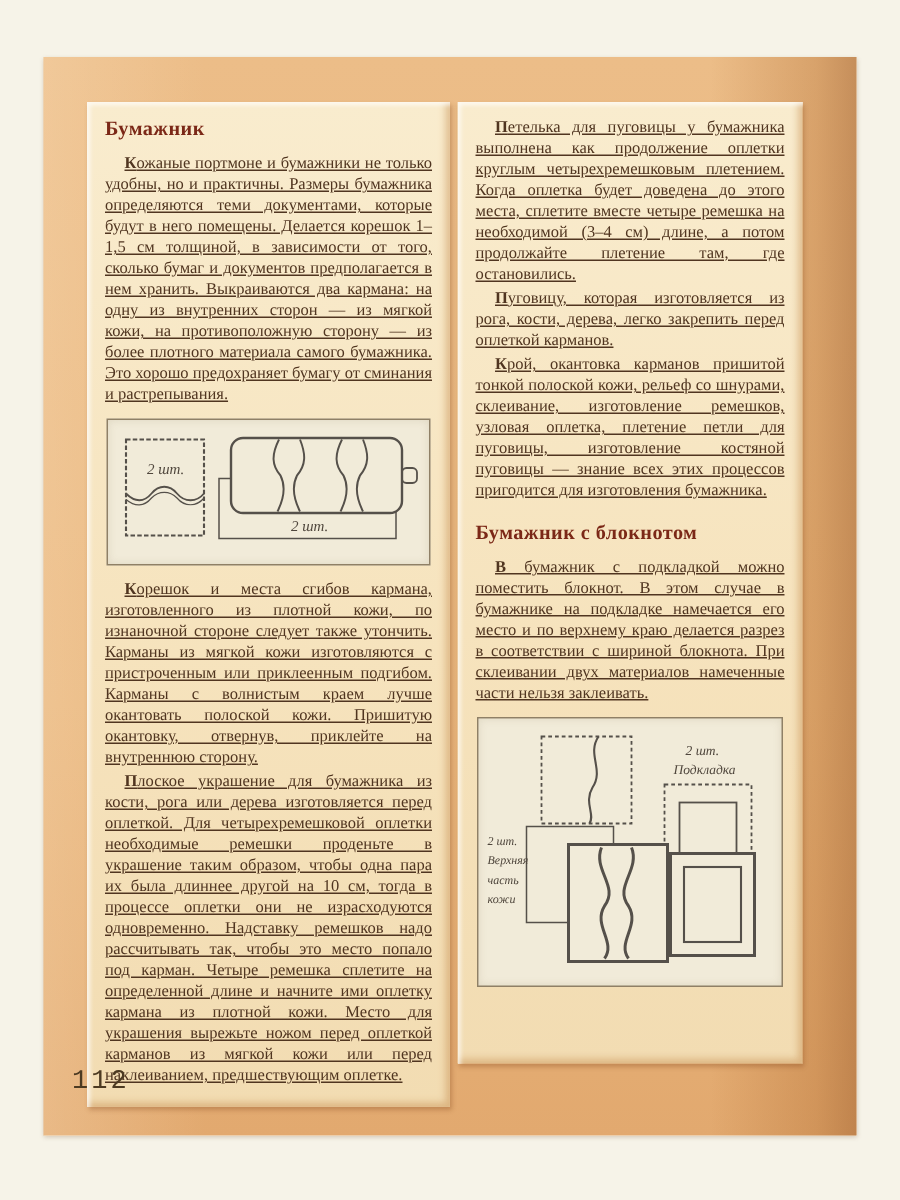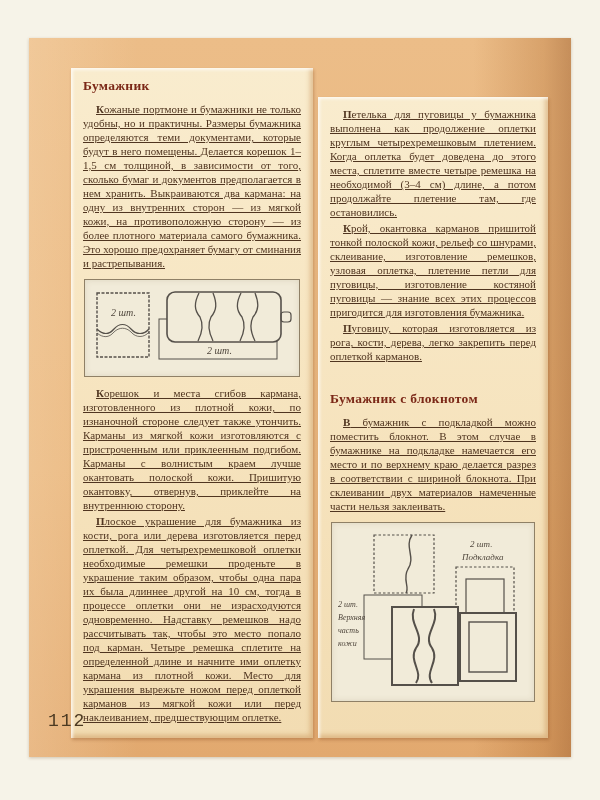--- a/index.html
+++ b/index.html
@@ -15,40 +15,40 @@
       linear-gradient(90deg, rgba(255,235,205,0.25) 0%, rgba(0,0,0,0) 20%, rgba(0,0,0,0) 82%, rgba(170,100,40,0.30) 95%, rgba(150,85,35,0.45) 100%),
       linear-gradient(180deg, #ecbd88 0%, #e9b67d 60%, #e2a96f 100%);
     box-shadow: 0 1px 3px rgba(100,60,20,0.25);
   }
   .chapter-header {
     position:absolute; top:7px; left:0; width:100%;
     text-align:center; font-weight:bold; font-size:10px;
     letter-spacing:7px; color:#6e2315;
   }
   .columns {
-    position:absolute; top:30px; left:42px; width:386px;
-    display:flex; gap:5px; align-items:flex-end;
+    position:absolute; top:30px; left:29px; width:386px;
+    display:flex; gap:5px; align-items:flex-start;
   }
   .panel {
     flex:1;
     background:linear-gradient(180deg,#f9ecce 0%, #f6e3bd 55%, #f2dcb2 100%);
     box-shadow:
       inset 2px 2px 3px rgba(255,255,255,0.75),
       inset -3px -3px 5px rgba(195,135,70,0.45),
       1px 2px 3px rgba(120,60,20,0.30);
     padding:10px 12px 12px 12px;
     color:#4e331d;
   }
   .panel.left  { min-height:645px; }
   .panel.right { min-height:641px; }
   h2.sec {
     font-size:13.5px; font-weight:bold; color:#7b2817;
     margin:0 0 8px 0; letter-spacing:0.3px;
   }
-  h2.sec.second { margin-top:28px; }
+  h2.sec.second { margin-top:13px; }
   .panel p {
     font-size:11px; line-height:14px; text-align:justify;
     text-indent:13px; margin-bottom:2px;
     color:#503520;
     text-decoration:underline;
   }
   .panel p::first-letter { font-weight:bold; }
   .figure-box {
     border:1px solid #8f8066;
     background:#f1ebd9;
@@ -98,22 +98,22 @@
           <text class="fig-label" x="118" y="68" font-size="10" fill="#4f463c">2 шт.</text>
         </svg>
       </div>
 
       <p>Корешок и места сгибов кармана, изготовленного из плотной кожи, по изнаночной стороне следует также утончить. Карманы из мягкой кожи изготовляются с пристроченным или приклеенным подгибом. Карманы с волнистым краем лучше окантовать полоской кожи. Пришитую окантовку, отвернув, приклейте на внутреннюю сторону.</p>
       <p>Плоское украшение для бумажника из кости, рога или дерева изготовляется перед оплеткой. Для четырехремешковой оплетки необходимые ремешки проденьте в украшение таким образом, чтобы одна пара их была длиннее другой на 10 см, тогда в процессе оплетки они не израсходуются одновременно. Надставку ремешков надо рассчитывать так, чтобы это место попало под карман. Четыре ремешка сплетите на определенной длине и начните ими оплетку кармана из плотной кожи. Место для украшения вырежьте ножом перед оплеткой карманов из мягкой кожи или перед наклеиванием, предшествующим оплетке.</p>
     </div>
 
     <div class="panel right">
       <p>Петелька для пуговицы у бумажника выполнена как продолжение оплетки круглым четырехремешковым плетением. Когда оплетка будет доведена до этого места, сплетите вместе четыре ремешка на необходимой (3–4 см) длине, а потом продолжайте плетение там, где остановились.</p>
+      <p>Пуговицу, которая изготовляется из рога, кости, дерева, легко закрепить перед оплеткой карманов.</p>
       <p>Крой, окантовка карманов пришитой тонкой полоской кожи, рельеф со шнурами, склеивание, изготовление ремешков, узловая оплетка, плетение петли для пуговицы, изготовление костяной пуговицы — знание всех этих процессов пригодится для изготовления бумажника.</p>
-      <p>Пуговицу, которая изготовляется из рога, кости, дерева, легко закрепить перед оплеткой карманов.</p>
 
       <h2 class="sec second">Бумажник с блокнотом</h2>
       <p>В бумажник с подкладкой можно поместить блокнот. В этом случае в бумажнике на подкладке намечается его место и по верхнему краю делается разрез в соответствии с шириной блокнота. При склеивании двух материалов намеченные части нельзя заклеивать.</p>
 
       <div class="figure-box">
         <svg width="194" height="166" viewBox="0 0 194 166">
           <g fill="none" stroke="#55504a">
 
             <rect x="38" y="6" width="60" height="58" stroke-width="1.2" stroke-dasharray="2.5,2"></rect>
             <path d="M76,6 C68,18 80,28 72,40 C66,50 74,58 70,64" stroke-width="1.4"></path>

